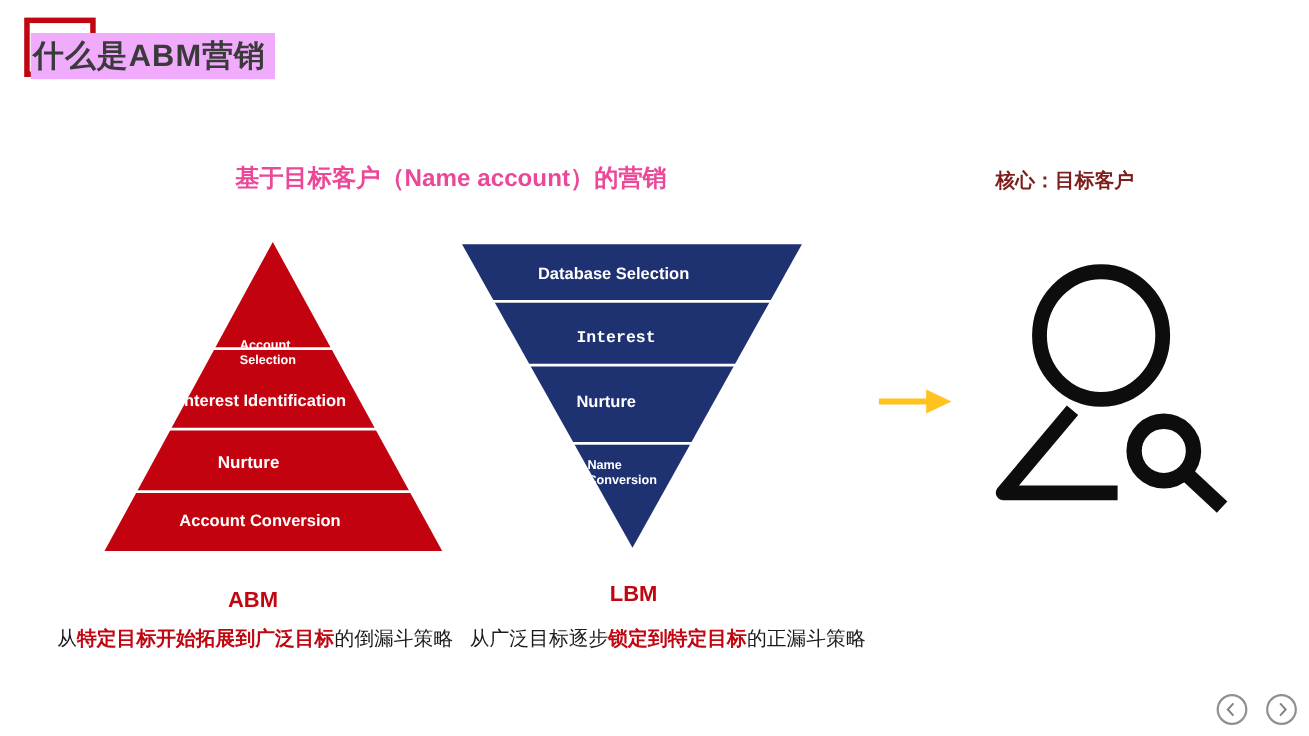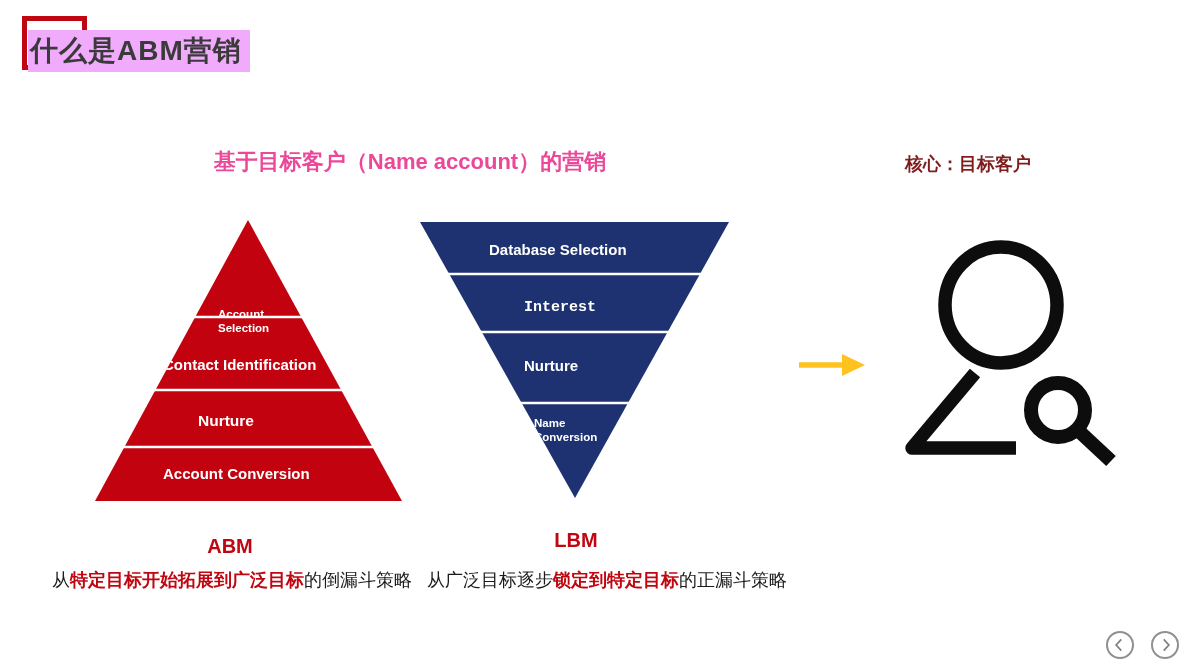--- a/index.html
+++ b/index.html
@@ -112,21 +112,21 @@
   <div class="subtitle">基于目标客户（Name account）的营销</div>
   <div class="core-label">核心：目标客户</div>
 
   <svg class="funnel-svg" style="left:88px; top:217px;" width="322" height="288" viewBox="0 0 322 288">
     <path d="M160 3 L314 284 L7 284 Z" fill="#c3020f"></path>
     <line x1="0" y1="100" x2="322" y2="100" stroke="#ffffff" stroke-width="2.5"></line>
     <line x1="0" y1="173" x2="322" y2="173" stroke="#ffffff" stroke-width="2.5"></line>
     <line x1="0" y1="230" x2="322" y2="230" stroke="#ffffff" stroke-width="2.5"></line>
   </svg>
   <div class="flabel fs-small" style="left:218px; top:292px; width:62px;margin-top:16px;">Account Selection</div>
-  <div class="flabel fs-mid" style="left:163px; top:356px; width:170px;">Contact Identification</div>
+  <div class="flabel fs-mid" style="left:163px; top:356px; width:170px;">Interest Identification</div>
   <div class="flabel fs-mid" style="left:198px; top:412px; width:100px; font-size:15.5px;">Nurture</div>
   <div class="flabel fs-mid" style="left:163px; top:465px; width:170px;">Account Conversion</div>
 
   <svg class="funnel-svg" style="left:418px; top:220px;" width="314" height="280" viewBox="0 0 314 280">
     <path d="M2 2 L311 2 L157 278 Z" fill="#1e3272"></path>
     <line x1="0" y1="54" x2="314" y2="54" stroke="#ffffff" stroke-width="2.5"></line>
     <line x1="0" y1="112" x2="314" y2="112" stroke="#ffffff" stroke-width="2.5"></line>
     <line x1="0" y1="183" x2="314" y2="183" stroke="#ffffff" stroke-width="2.5"></line>
   </svg>
   <div class="flabel fs-mid" style="left:489px; top:241px; width:170px;">Database Selection</div>

